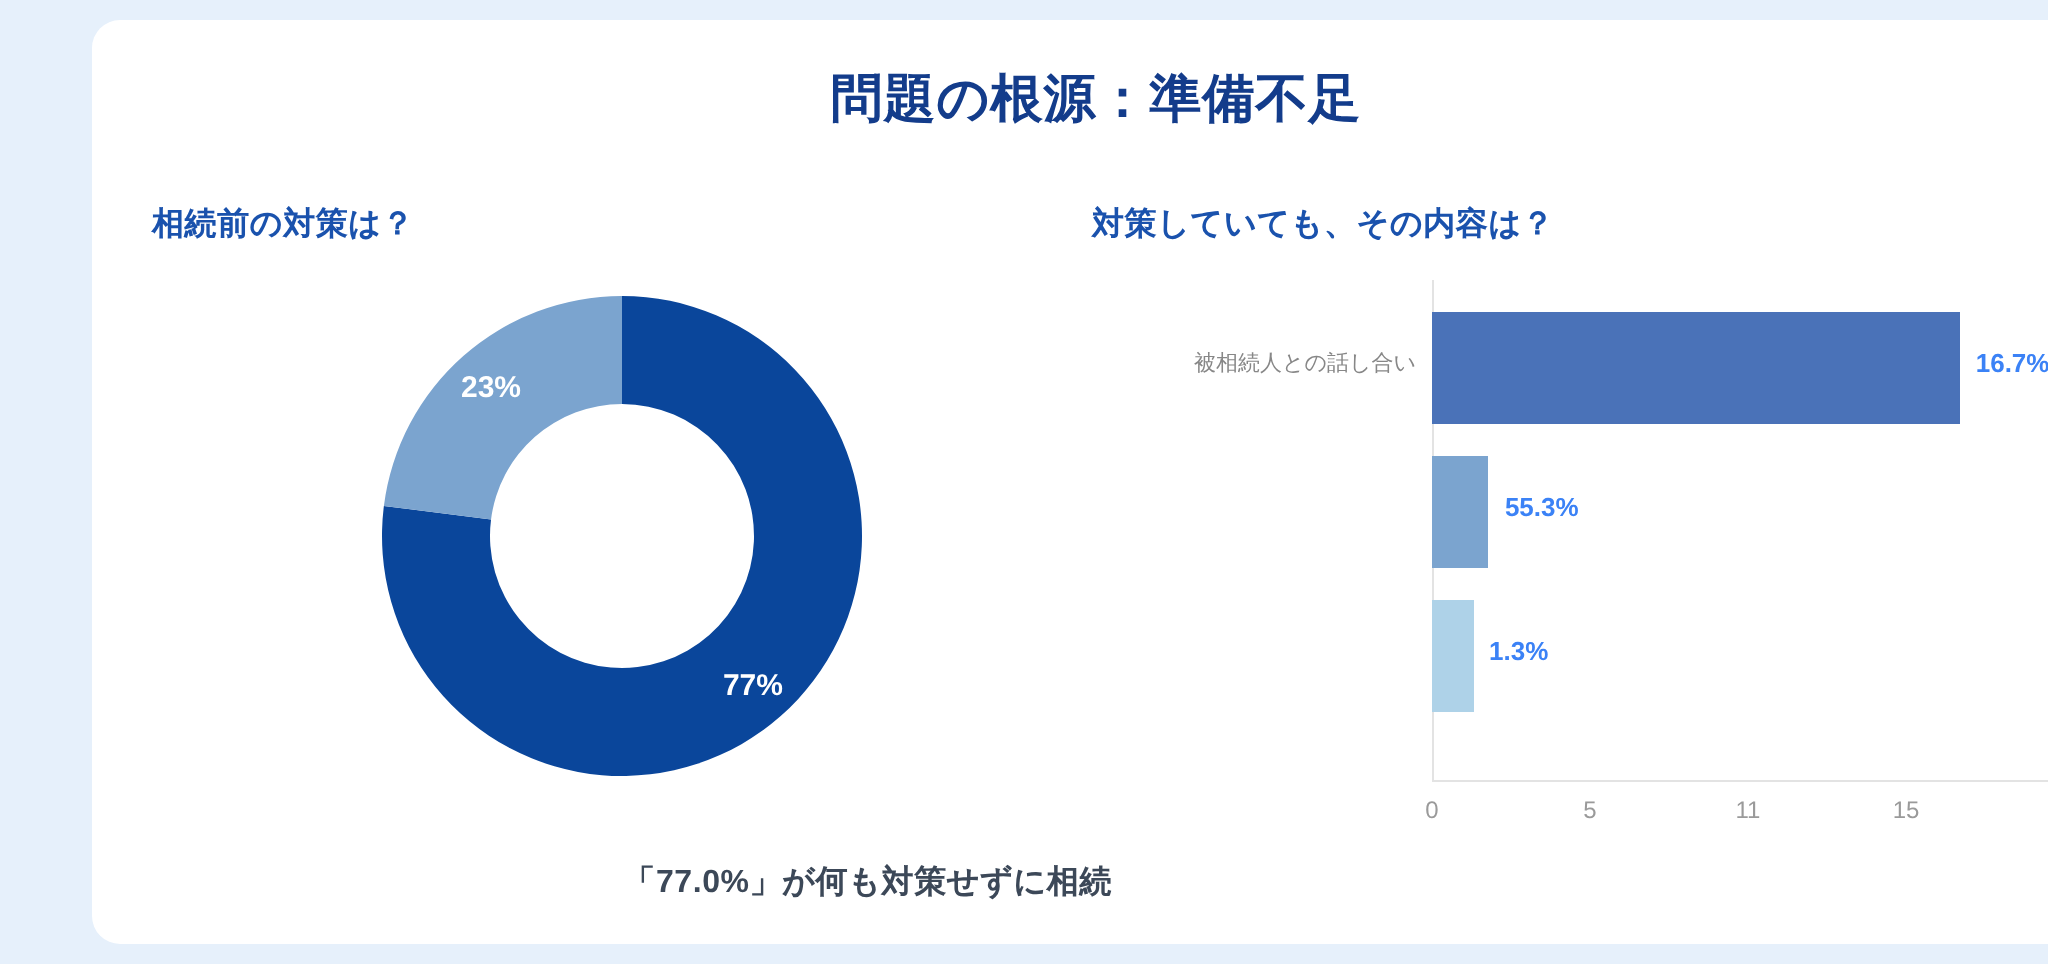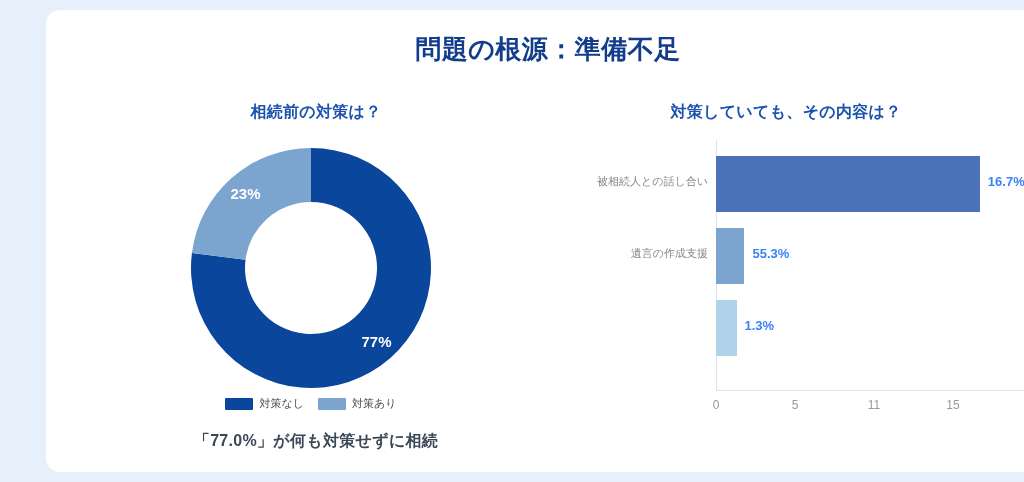--- a/index.html
+++ b/index.html
@@ -32,32 +32,31 @@
     font-size: 26px;
     font-weight: bold;
     color: #133c8b;
     letter-spacing: 0.5px;
   }
   .panel-title {
     position: absolute;
     font-size: 16px;
     font-weight: bold;
     color: #1a52ad;
-    text-align: center;
     letter-spacing: 0.3px;
   }
   #donut-title { left: 30px; top: 92px; width: 480px; }
   #bar-title   { left: 500px; top: 92px; width: 480px; }
 
   .panel-caption {
     position: absolute;
     font-size: 16px;
     font-weight: bold;
     color: #3c4858;
-    text-align: center;
+    text-align: right;
     letter-spacing: 0.3px;
   }
   #donut-caption { left: 30px; top: 421px; width: 480px; }
   #bar-caption   { left: 500px; top: 421px; width: 480px; }
 
   
   #donut-wrap {
     position: absolute;
     left: 145px;
     top: 138px;
@@ -172,46 +171,35 @@
     <svg id="donut-svg" width="240" height="240" viewBox="0 0 240 240">
       <g id="donut-slices">
           <path d="M 120.00000000000001 0 A 120 120 0 1 1 0.9462358422626522 104.96001197228354 L 54.520429713244454 111.72800658475595 A 66 66 0 1 0 120 54 Z" fill="#0a469b"></path>
           <path d="M 0.9462358422626522 104.96001197228354 A 120 120 0 0 1 119.99999999999997 0 L 119.99999999999999 54 A 66 66 0 0 0 54.520429713244454 111.72800658475595 Z" fill="#7ba4cf"></path>
         </g>
       <text id="slice-label-0" class="slice-label" text-anchor="middle" x="185.46987466704155" y="199.2609958934155">77%</text>
       <text id="slice-label-1" class="slice-label" text-anchor="middle" x="54.53012533295846" y="50.73900410658452">23%</text>
     </svg>
   </div>
 
-  <div id="donut-legend">
-    <div class="legend-item">
-      <span class="legend-swatch" id="legend-swatch-0" style="background: rgb(10, 70, 155);"></span>
-      <span class="legend-text">対策なし</span>
-    </div>
-    <div class="legend-item">
-      <span class="legend-swatch" id="legend-swatch-1" style="background: rgb(123, 164, 207);"></span>
-      <span class="legend-text">対策あり</span>
-    </div>
-  </div>
 
   <div id="donut-caption" class="panel-caption">「77.0%」が何も対策せずに相続</div>
 
   <div id="bar-title" class="panel-title">対策していても、その内容は？</div>
 
   <div id="bar-area">
     <div id="bar-axis-line"></div>
     <div id="bar-axis-base"></div>
     <div id="bar-rows">
         <div class="bar-row" style="top: 8px;">
           <div class="bar-cat">被相続人との話し合い</div>
           <div class="bar-rect" style="width: 263.86px; background: rgb(74, 114, 184);"></div>
           <div class="bar-value" style="left: 441.86px;">16.7%</div>
         </div>
         <div class="bar-row" style="top: 80px;">
-          <div class="bar-cat">遺言の作成支援</div>
           <div class="bar-rect" style="width: 28.44px; background: rgb(123, 164, 207);"></div>
           <div class="bar-value" style="left: 206.44px;">55.3%</div>
         </div>
         <div class="bar-row" style="top: 152px;">
           <div class="bar-rect" style="width: 20.54px; background: rgb(174, 210, 232);"></div>
           <div class="bar-value" style="left: 198.54px;">1.3%</div>
         </div>
       </div>
     <div id="bar-xticks">
         <div class="x-tick" style="left: 170px;">0</div>

